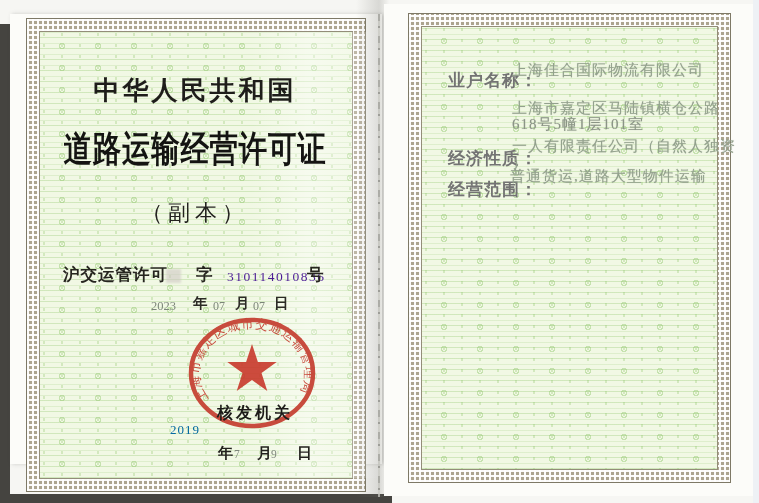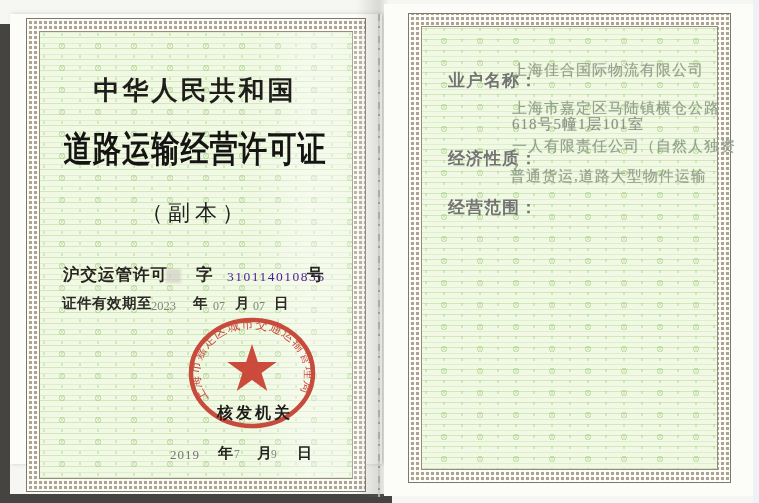--- a/index.html
+++ b/index.html
@@ -64,36 +64,36 @@
   .val-yu{left:183px;top:280px;font-size:14.5px;color:#2b2a25;font-weight:bold;}
   .val-month{left:203px;top:285px;font-size:12px;color:#7c8679;}
   .val-mu{left:225px;top:280px;font-size:14.5px;color:#2b2a25;font-weight:bold;}
   .val-day{left:243px;top:285px;font-size:12px;color:#7c8679;}
   .val-du{left:264px;top:280px;font-size:14.5px;color:#2b2a25;font-weight:bold;}
 
   .stamp-svg{left:176px;top:301px;z-index:4;opacity:.9;}
   .issuer-label{left:200px;top:389px;width:90px;text-align:center;font-size:16px;font-weight:bold;
     letter-spacing:3px;color:#1c1b18;z-index:5;}
 
-  .date-year{left:160px;top:433px;font-size:13px;color:#737373;letter-spacing:1px;z-index:2;}
+  .date-year{left:160px;top:408px;font-size:13px;color:#0369a1;letter-spacing:1px;z-index:2;}
   .date-yu{left:208px;top:430px;font-size:15px;color:#22211d;font-weight:bold;z-index:2;}
   .date-m-num{left:224px;top:434px;font-size:11.5px;color:#7e877b;z-index:2;}
   .date-mu{left:247px;top:430px;font-size:15px;color:#22211d;font-weight:bold;z-index:2;}
   .date-d-num{left:261px;top:434px;font-size:11.5px;color:#7e877b;z-index:2;}
   .date-du{left:287px;top:430px;font-size:15px;color:#22211d;font-weight:bold;z-index:2;}
 
   
   .field-label{position:absolute;left:64px;font-size:17px;font-weight:bold;color:#737373;
     letter-spacing:1px;white-space:pre;margin-top:16px;}
   .field-value{position:absolute;font-size:15px;color:#93a18d;letter-spacing:1px;white-space:nowrap;
     text-shadow:0 0 1px rgba(147,161,141,.55);}
   .r1l{top:49px;} .r1v{left:128px;top:57px;}
   .r2l{top:89px;} .r2v1{left:128px;top:95px;} .r2v2{left:128px;top:111px;color:#8b9486;}
   .r3l{top:127px;font-family:Liberation Serif, serif;} .r3v1{left:128px;top:133px;} .r3v2{left:128px;top:150px;}
-  .r4l{top:176px;} .r4v{left:126px;top:163px;}
+  .r4l{top:158px;} .r4v{left:126px;top:163px;}
 </style>
 </head>
 <body>
 
 <div class="viewport">
 
   <div class="scan-edge-left"></div>
   <div class="scan-edge-bottom"></div>
 
   <div class="page left-page">
@@ -106,21 +106,20 @@
     <div class="abs country-title">中华人民共和国</div>
     <div class="abs main-title">道路运输经营许可证</div>
     <div class="abs subtitle">（副本）</div>
 
     <span class="abs lic-prefix">沪交运管许可</span>
     <span class="abs redact-smudge"></span>
     <span class="abs lic-zi">字</span>
     <span class="abs lic-number">310114010836</span>
     <span class="abs lic-suffix">号</span>
 
-    <span class="abs val-label">证件有效期至</span>
     <span class="abs val-year">2023</span>
     <span class="abs val-yu">年</span>
     <span class="abs val-month">07</span>
     <span class="abs val-mu">月</span>
     <span class="abs val-day">07</span>
     <span class="abs val-du">日</span>
 
     <svg class="abs stamp-svg" width="132" height="116" viewBox="0 0 132 116">
       <defs>
         <path id="seal-arc" d="M 22.6 83.8 A 53 45 0 1 1 109.4 83.8" fill="none"></path>

